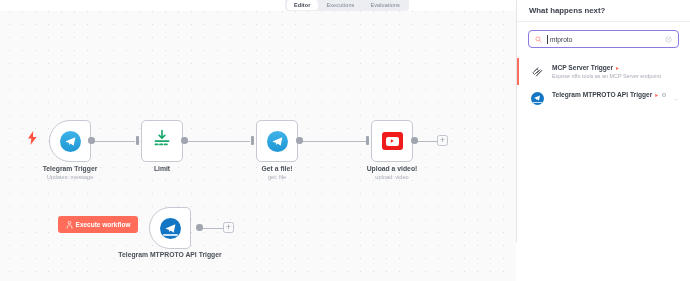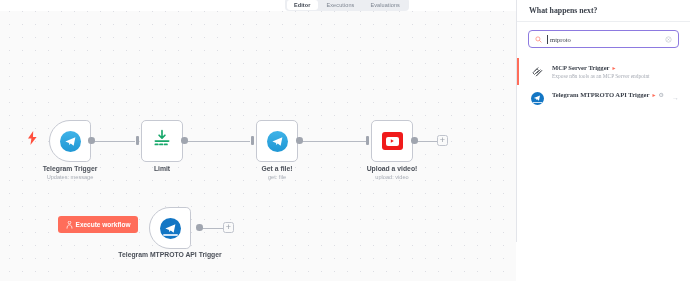--- a/index.html
+++ b/index.html
@@ -134,21 +134,20 @@
     color: #ffffff; font-size: 6.5px; font-weight: 700;
     z-index: 9;
   }
 
   
   #panel {
     position: absolute; left: 516px; top: 0;
     width: 174px; height: 242px;
     background: #ffffff;
     border-left: 1px solid #e3e5ea;
-    font-family: Liberation Serif, serif;
   }
   #panel-header {
     height: 22px; display: flex; align-items: center;
     padding: 0 12px;
     font-size: 7.8px; font-weight: 700; color: #3b414b;
     border-bottom: 1px solid #eceef1;
   }
   #search-wrap { padding: 8px 11px 6px 11px; }
   #search-box {
     height: 18px;

